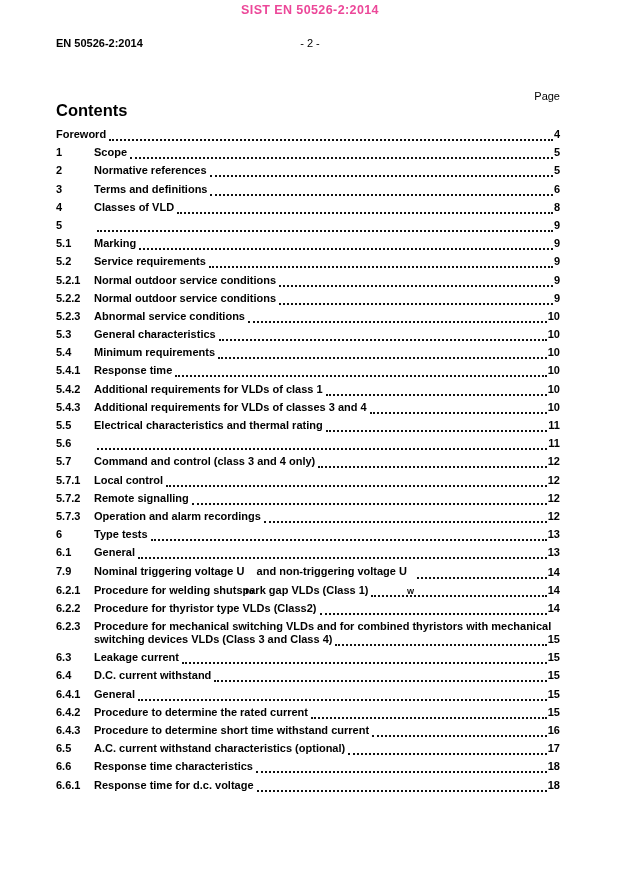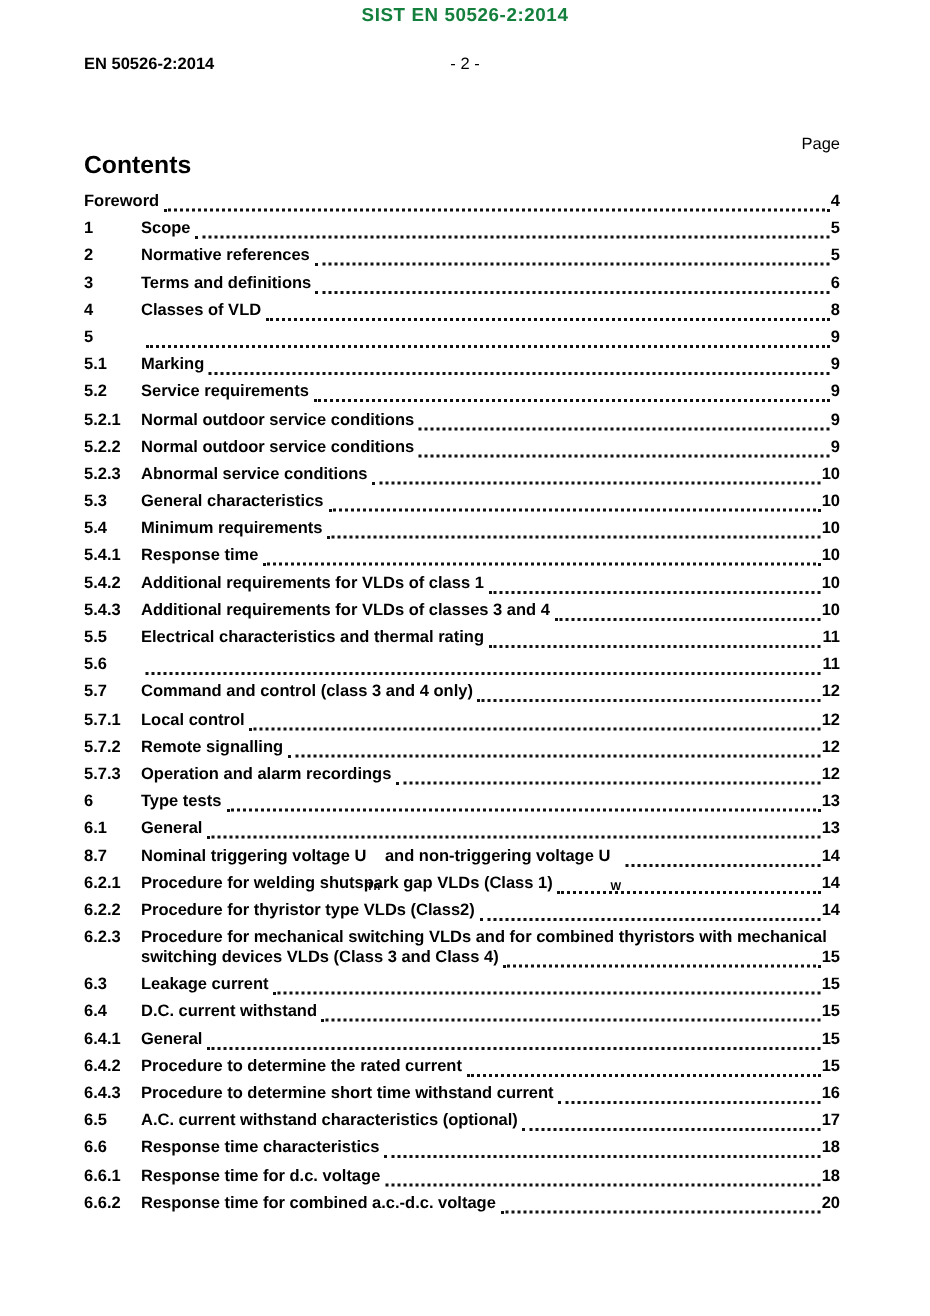--- a/index.html
+++ b/index.html
@@ -22,21 +22,21 @@
     background: #ffffff;
   }
   .watermark {
     position: absolute;
     top: 3px;
     left: 0;
     right: 0;
     text-align: center;
     font-size: 12.5px;
     font-weight: bold;
-    color: #15803d;
+    color: #ec4899;
     letter-spacing: 0.4px;
   }
   .doc-ref {
     position: absolute;
     top: 37px;
     left: 56px;
     font-size: 11px;
     font-weight: bold;
   }
   .page-marker {
@@ -352,21 +352,21 @@
         <span class="toc-num">6.1</span>
         <div class="toc-body">
           <div class="toc-lastline">
             <span class="toc-text">General</span>
             <span class="toc-fill"></span>
             <span class="toc-page">13</span>
           </div>
         </div>
       </div>
       <div class="toc-entry">
-        <span class="toc-num">8.7</span>
+        <span class="toc-num">7.9</span>
         <div class="toc-body">
           <div class="toc-lastline">
             <span class="toc-text">Nominal triggering voltage U<sub>Tn</sub> and non-triggering voltage U<sub>W</sub></span>
             <span class="toc-fill"></span>
             <span class="toc-page">14</span>
           </div>
         </div>
       </div>
       <div class="toc-entry">
         <span class="toc-num">6.2.1</span>
@@ -469,27 +469,17 @@
           </div>
         </div>
       </div>
       <div class="toc-entry">
         <span class="toc-num">6.6.1</span>
         <div class="toc-body">
           <div class="toc-lastline">
             <span class="toc-text">Response time for d.c. voltage</span>
             <span class="toc-fill"></span>
             <span class="toc-page">18</span>
-          </div>
-        </div>
-      </div>
-      <div class="toc-entry">
-        <span class="toc-num">6.6.2</span>
-        <div class="toc-body">
-          <div class="toc-lastline">
-            <span class="toc-text">Response time for combined a.c.-d.c. voltage</span>
-            <span class="toc-fill"></span>
-            <span class="toc-page">20</span>
           </div>
         </div>
       </div>
     </div>
 </div>
 
 </body></html>

